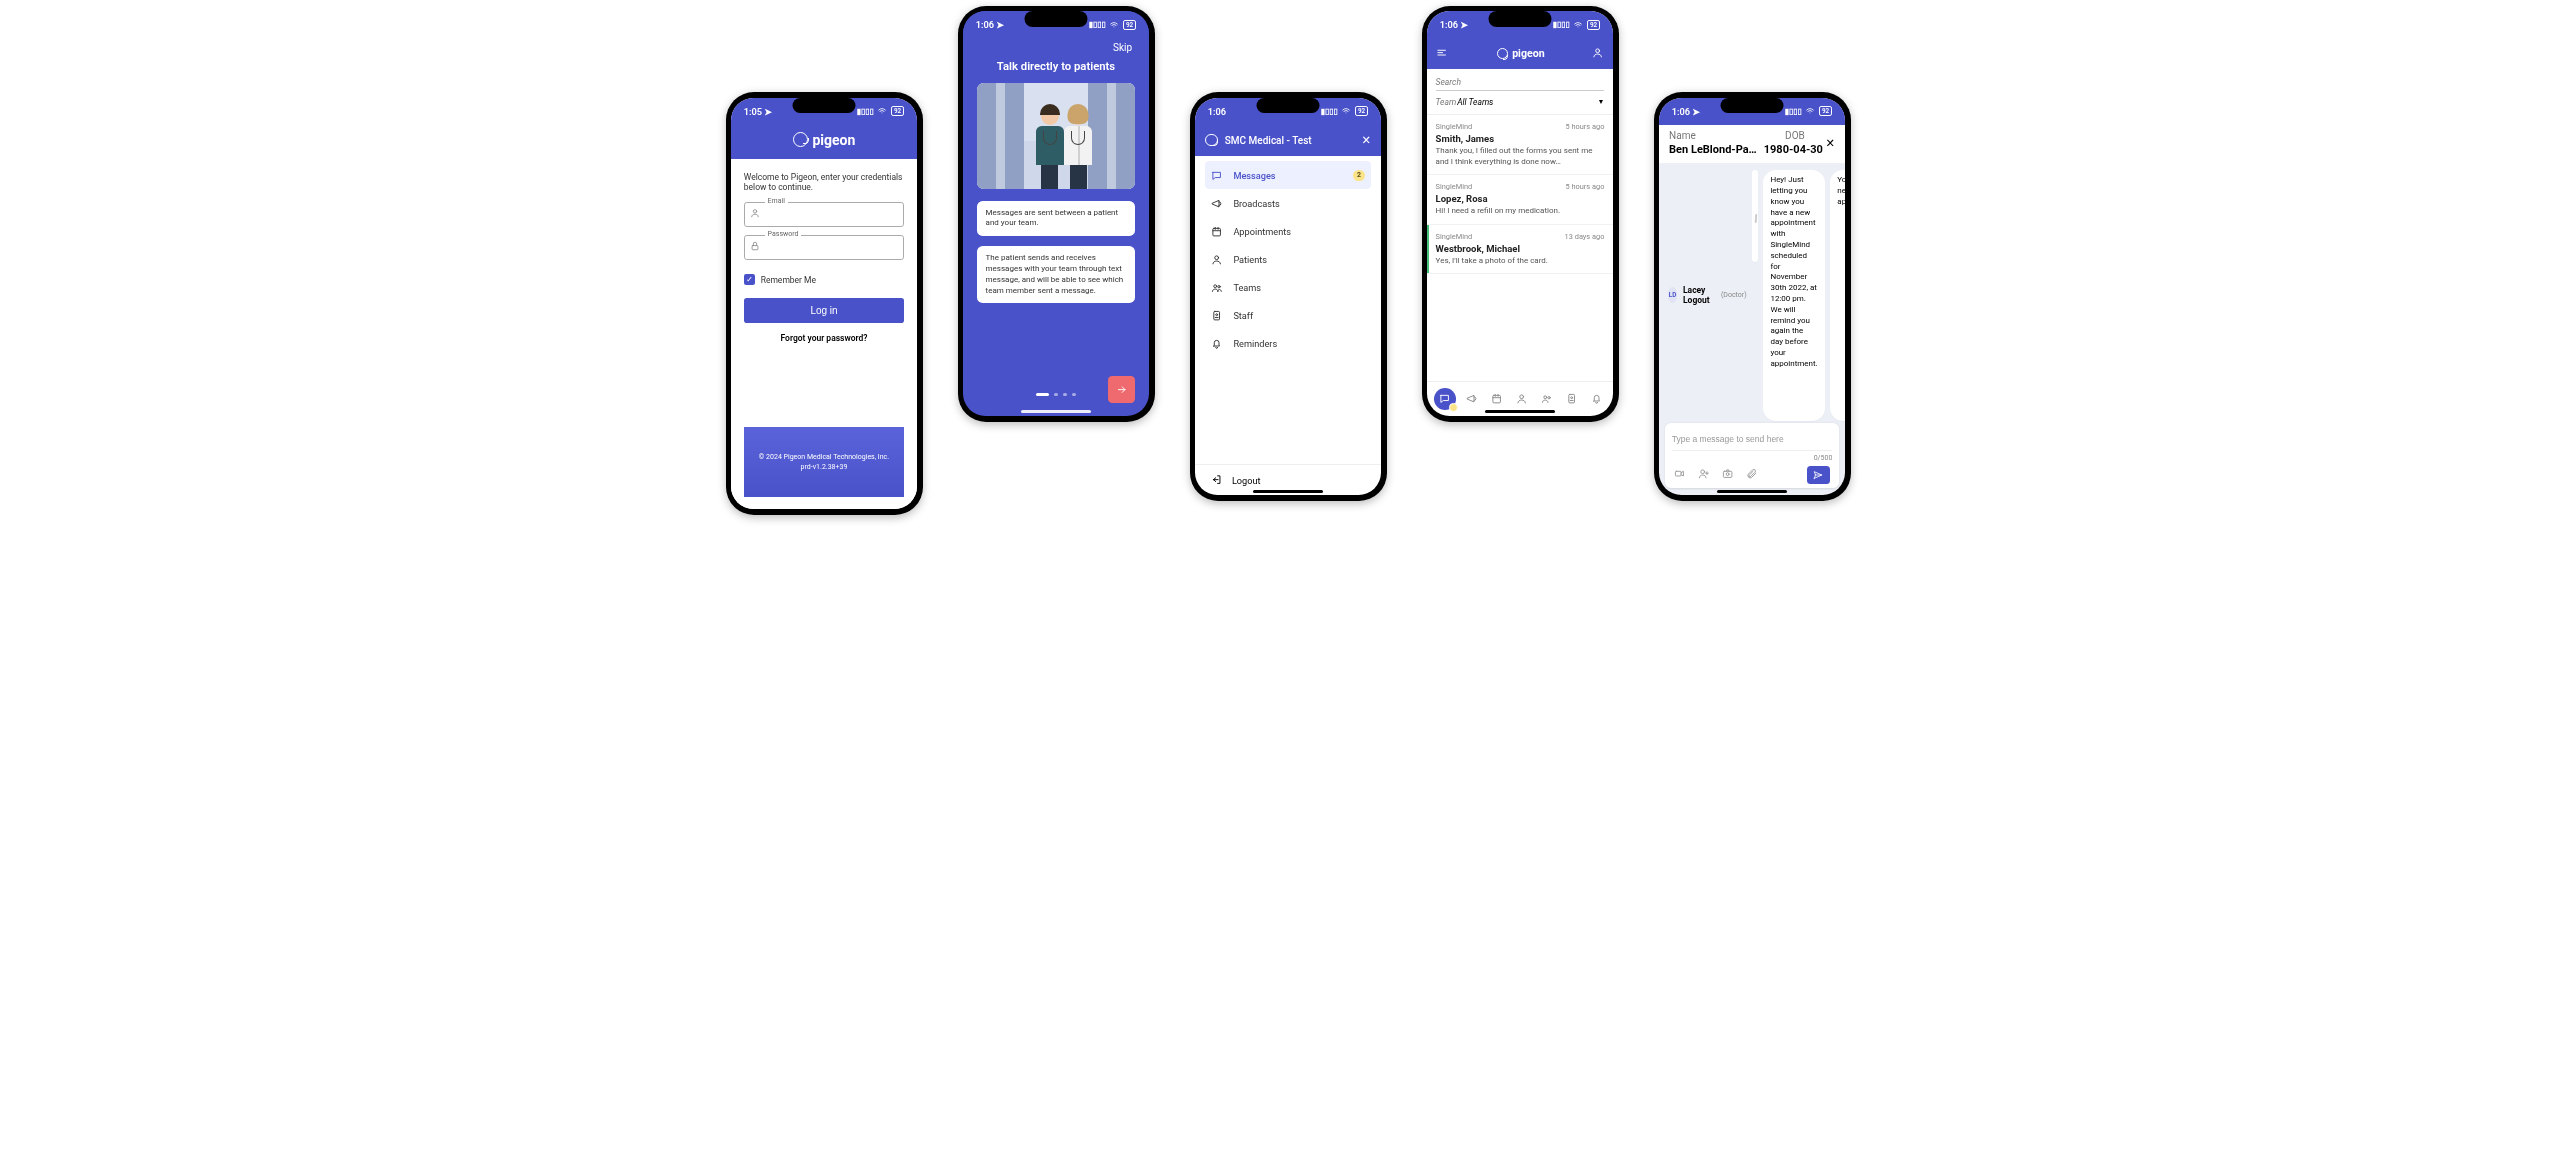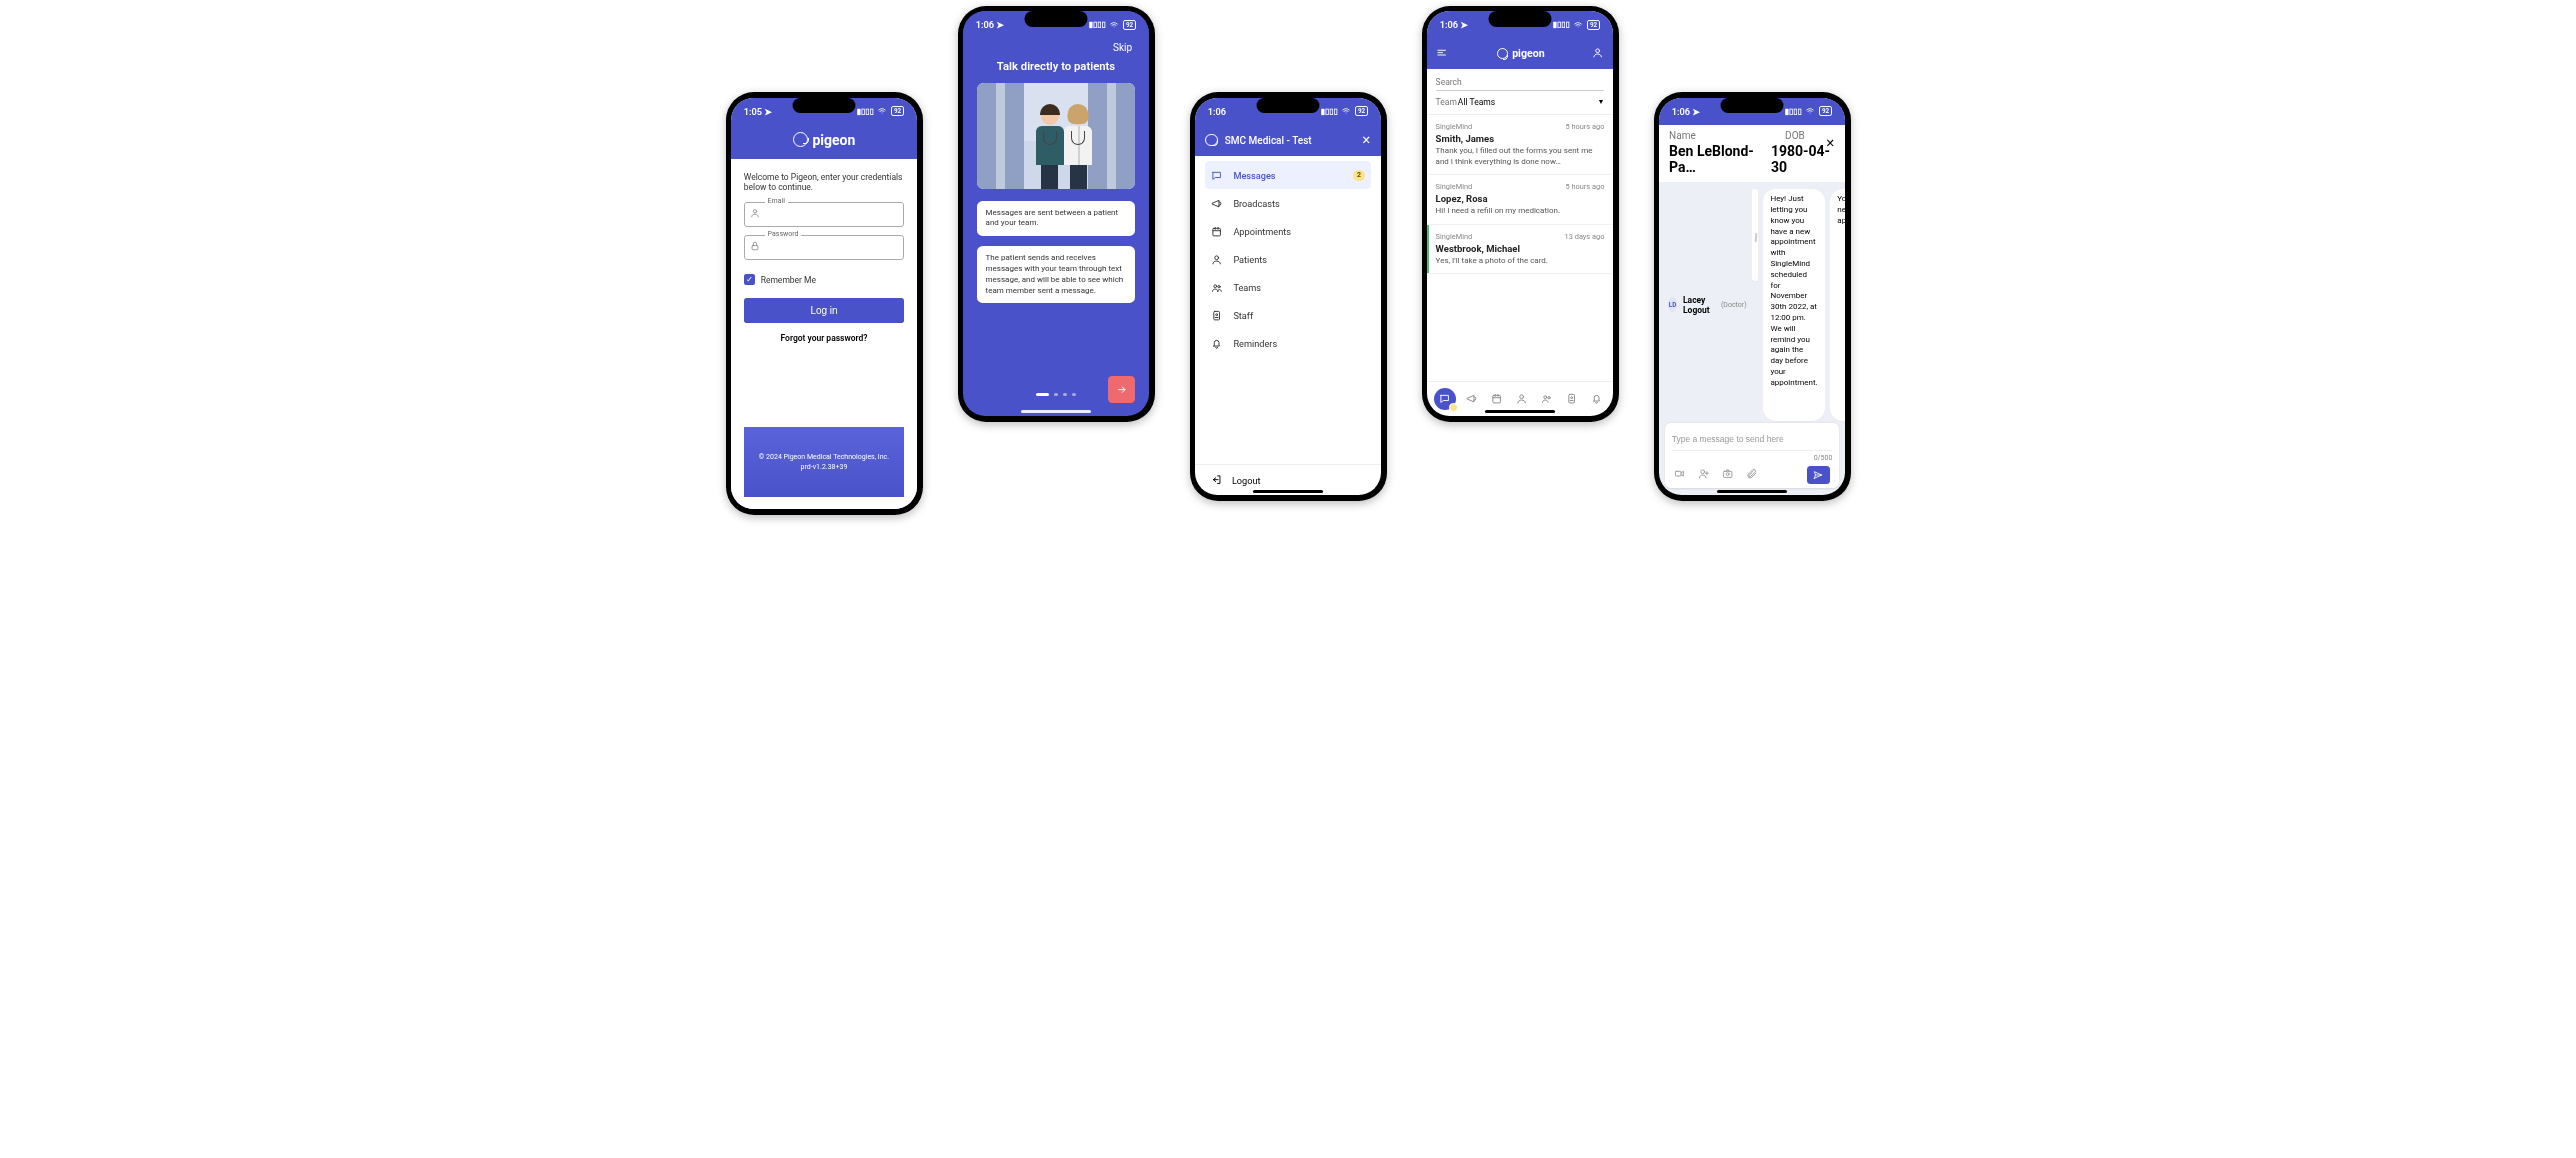--- a/index.html
+++ b/index.html
@@ -110,21 +110,21 @@
   .drawer-item.active { background:#edf0ff; color:#4a52c9; font-weight:500; }
   .drawer-item .ico { width:12.7px; display:flex; justify-content:center; }
   .badge { margin-left:auto; background:#fbe38a; color:#5a4a10; font-size:7px; font-weight:700; border-radius:7px; padding:1.4px 4.2px; min-width:11.3px; text-align:center; }
   .drawer-logout { border-top:0.7px solid #eee; display:flex; align-items:center; gap:10px; height:31px; padding:0 15.5px; font-size:9.2px; }
 
   
   .s4 .topbar { background:#4a52c9; color:#fff; height:31px; display:flex; align-items:center; padding:0 8.5px; }
   .hamburger { width:14px; }
   .topbar .brand { flex:1; display:flex; justify-content:center; align-items:center; gap:4.2px; font-weight:700; font-size:10.6px; }
   .profile-ic { width:12.7px; }
-  .search-zone { padding:5.6px 8.5px 7px; border-bottom:0.7px solid #eee; font-size:8.5px; }
+  .search-zone { padding:5.6px 8.5px 7px; border-bottom:0.7px solid #eee; font-size:8.5px;font-style:italic; }
   .search-row { border-bottom:0.7px solid #ccc; padding:2.1px 0 3.5px; color:#777; margin-bottom:5.6px; }
   .team-row { display:flex; align-items:center; gap:1px; }
   .team-row .lbl { color:#777; }
   .team-row .val { flex:1; }
   .team-row .chev { font-size:7px; }
   .convo { padding:7px 8.5px; border-bottom:0.7px solid #f1f1f1; position:relative; }
   .convo.accent::before { content:""; position:absolute; left:0; top:0; bottom:0; width:2.1px; background:#44c07a; }
   .c-head { display:flex; justify-content:space-between; font-size:7.4px; color:#888; margin-bottom:2.1px; }
   .c-name { font-size:9.5px; font-weight:700; color:#222; margin-bottom:2.1px; }
   .c-preview { font-size:8px; color:#555; line-height:1.3; }
@@ -132,21 +132,21 @@
   .nav-ic { width:20px; height:20px; display:flex; align-items:center; justify-content:center; color:#888; }
   .nav-ic.on { background:#4a52c9; color:#fff; border-radius:50%; width:22.5px; height:22.5px; position:relative; }
   .nav-badge { position:absolute; right:-1.4px; bottom:-1.4px; width:8.5px; height:8.5px; background:#fbe38a; border-radius:50%; border:1.4px solid #fff; }
 
   
   .s5 .screen { background:#eceff5; }
   .s5 .status-bar.dark { background:#4a52c9; }
   .patient-info { background:#fff; padding:5.6px 10px 7px; position:relative; }
   .pi-labels { display:flex; gap:49px; font-size:10px; color:#777; }
   .pi-labels span:first-child { flex:0 0 67px; }
-  .pi-values { display:flex; align-items:flex-start; gap:7px; font-size:14px; font-weight:700; margin-top:1.4px; }
+  .pi-values { display:flex; align-items:flex-start; gap:7px; font-size:11px; font-weight:700; margin-top:1.4px; }
   .pi-close { position:absolute; right:10px; top:12.7px; font-size:11.3px; }
   .msg-stream { flex:1; padding:7px 8.5px 2.8px; overflow:hidden; display:flex; flex-direction:row; gap:5.6px; }
   .sender-row { display:flex; align-items:center; gap:5.6px; font-size:8.5px; }
   .avatar { width:15.5px; height:15.5px; border-radius:50%; background:#e0e4f5; color:#4a52c9; font-size:6.3px; font-weight:700; display:flex; align-items:center; justify-content:center; }
   .sender-name { font-weight:700; }
   .sender-role { color:#888; font-size:7px; }
   .bubble { background:#fff; border-radius:13px; padding:5.6px 7px; font-size:8px; line-height:1.35; max-width:86%; box-shadow:0 0.7px 0 rgba(0,0,0,.03); }
   .bubble.img { padding:2.8px; width:155px; height:92px; overflow:hidden; }
   .pills-art { width:100%; height:100%; border-radius:5.6px; position:relative; background:
     radial-gradient(circle at 20% 30%, #d16a3c 0 10px, transparent 10.6px),

